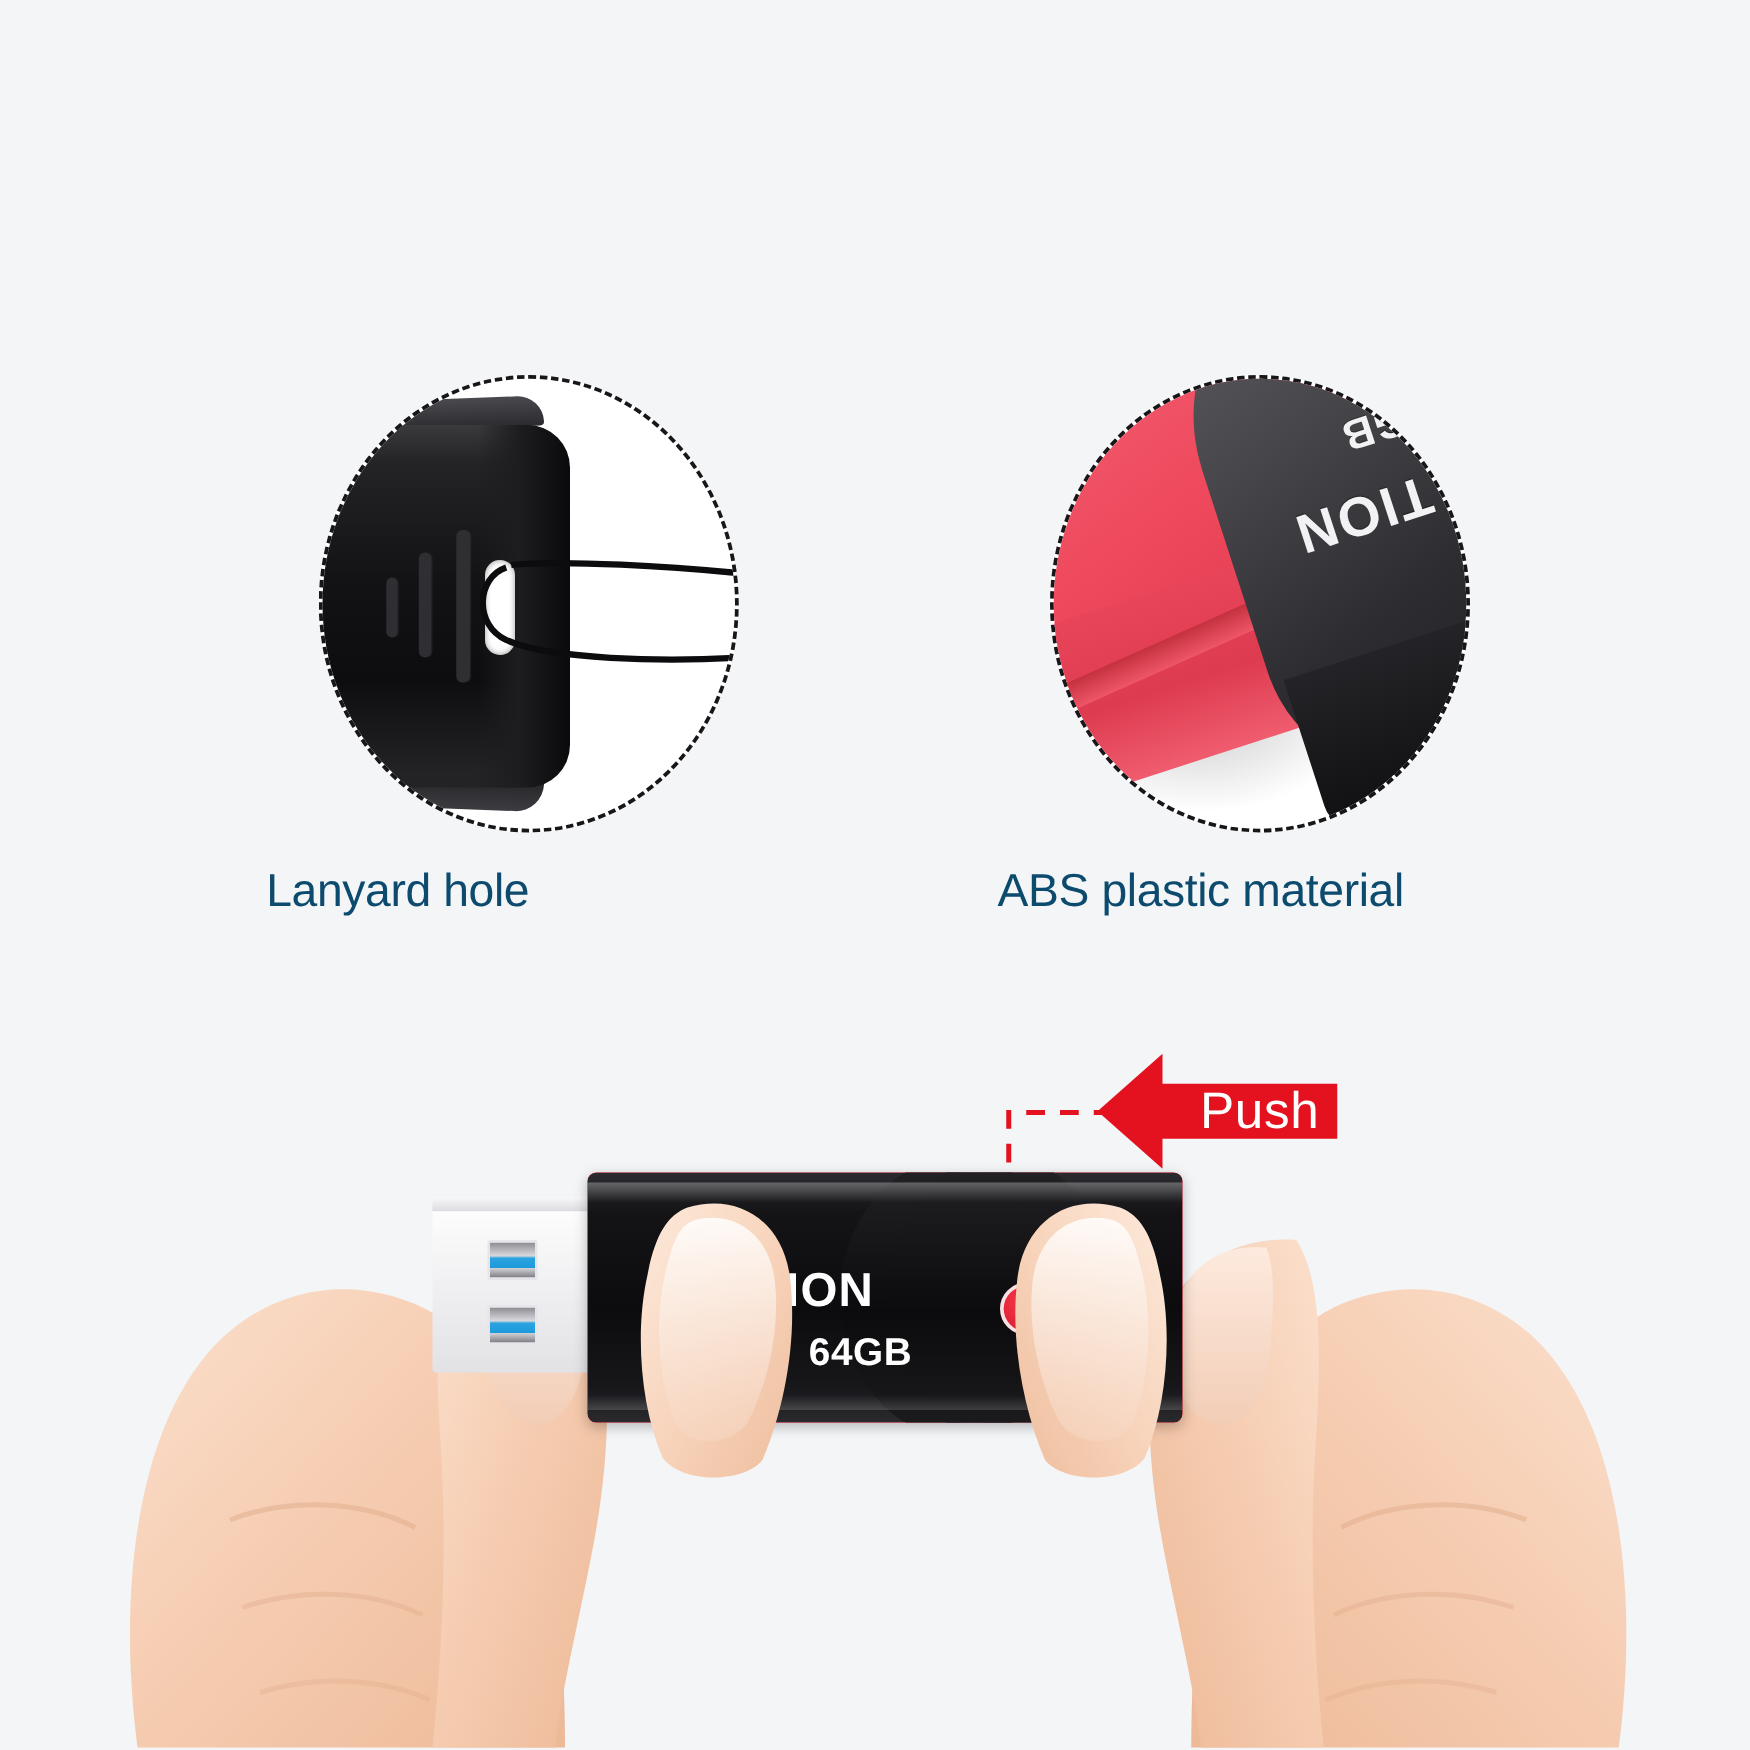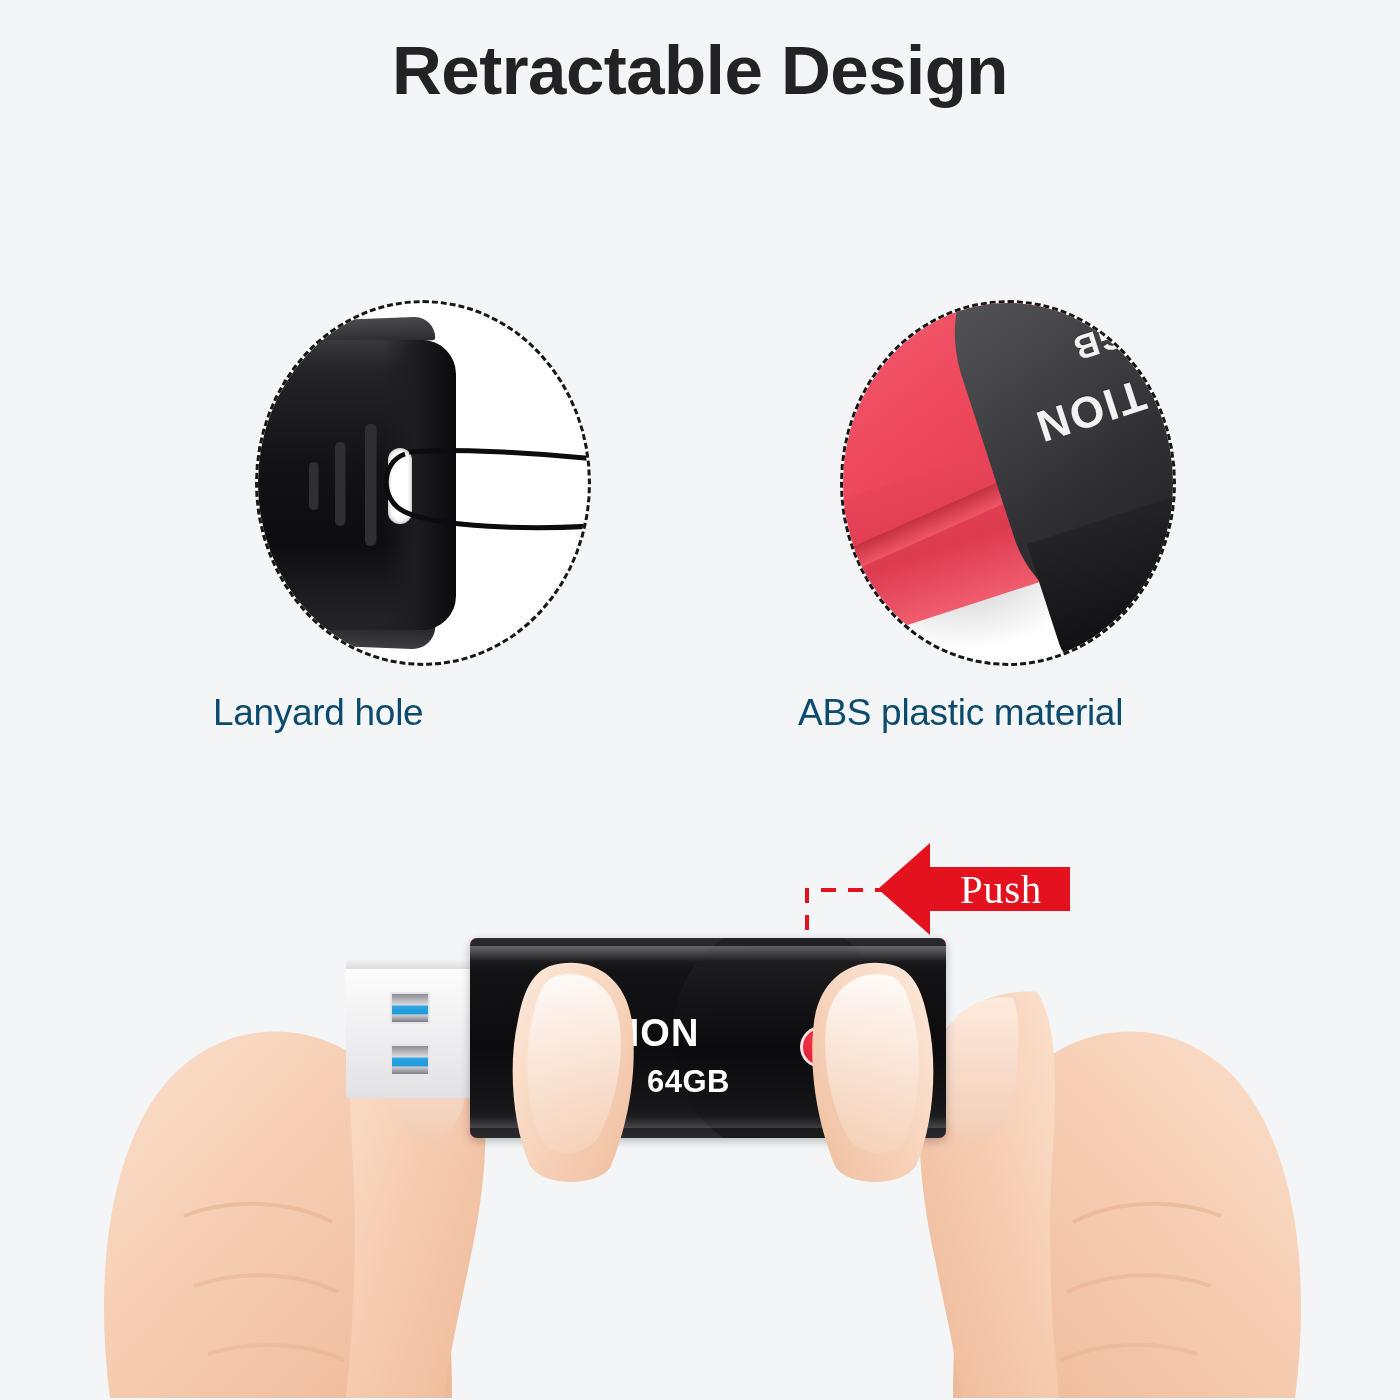--- a/index.html
+++ b/index.html
@@ -120,21 +120,21 @@
     text-shadow:0 1px 0 rgba(0,0,0,.35);
   }
   .invTion{left:215px;top:118px;font-size:44px;letter-spacing:2px;}
   .invGb{left:275px;top:60px;font-size:34px;letter-spacing:1px;}
   .shadowSoft{
     position:absolute;left:-10px;top:230px;width:260px;height:120px;
     background:radial-gradient(ellipse at 50% 30%,rgba(120,120,125,.40),rgba(255,255,255,0) 70%);
   }
 
   
-  .arrow{position:absolute;font-family:Liberation Serif, serif;}
+  .arrow{position:absolute;}
   .arrowSvg{display:block;}
   .pushLabel{
     position:absolute;color:#ffffff;font-size:41px;font-weight:normal;
     letter-spacing:0.5px;
   }
   .leader{position:absolute;}
 
   
   .hand{position:absolute;}
 
@@ -209,21 +209,20 @@
     border:2px solid #e6e6ea;box-sizing:border-box;border-radius:2px;
   }
   .usbSlotA{top:24px;}
   .usbSlotB{top:76px;}
 </style>
 </head>
 <body>
 
 <div class="stage">
 
-  <div class="title">Retractable Design</div>
 
   <div class="callout" style="left:255px;top:300px;">
     <div class="circle">
       <div class="inner">
 
         <div class="capTopEdge"></div>
         <div class="capBotEdge"></div>
         <div class="capbody"></div>
         <div class="ridge r1"></div>
         <div class="ridge r2"></div>

